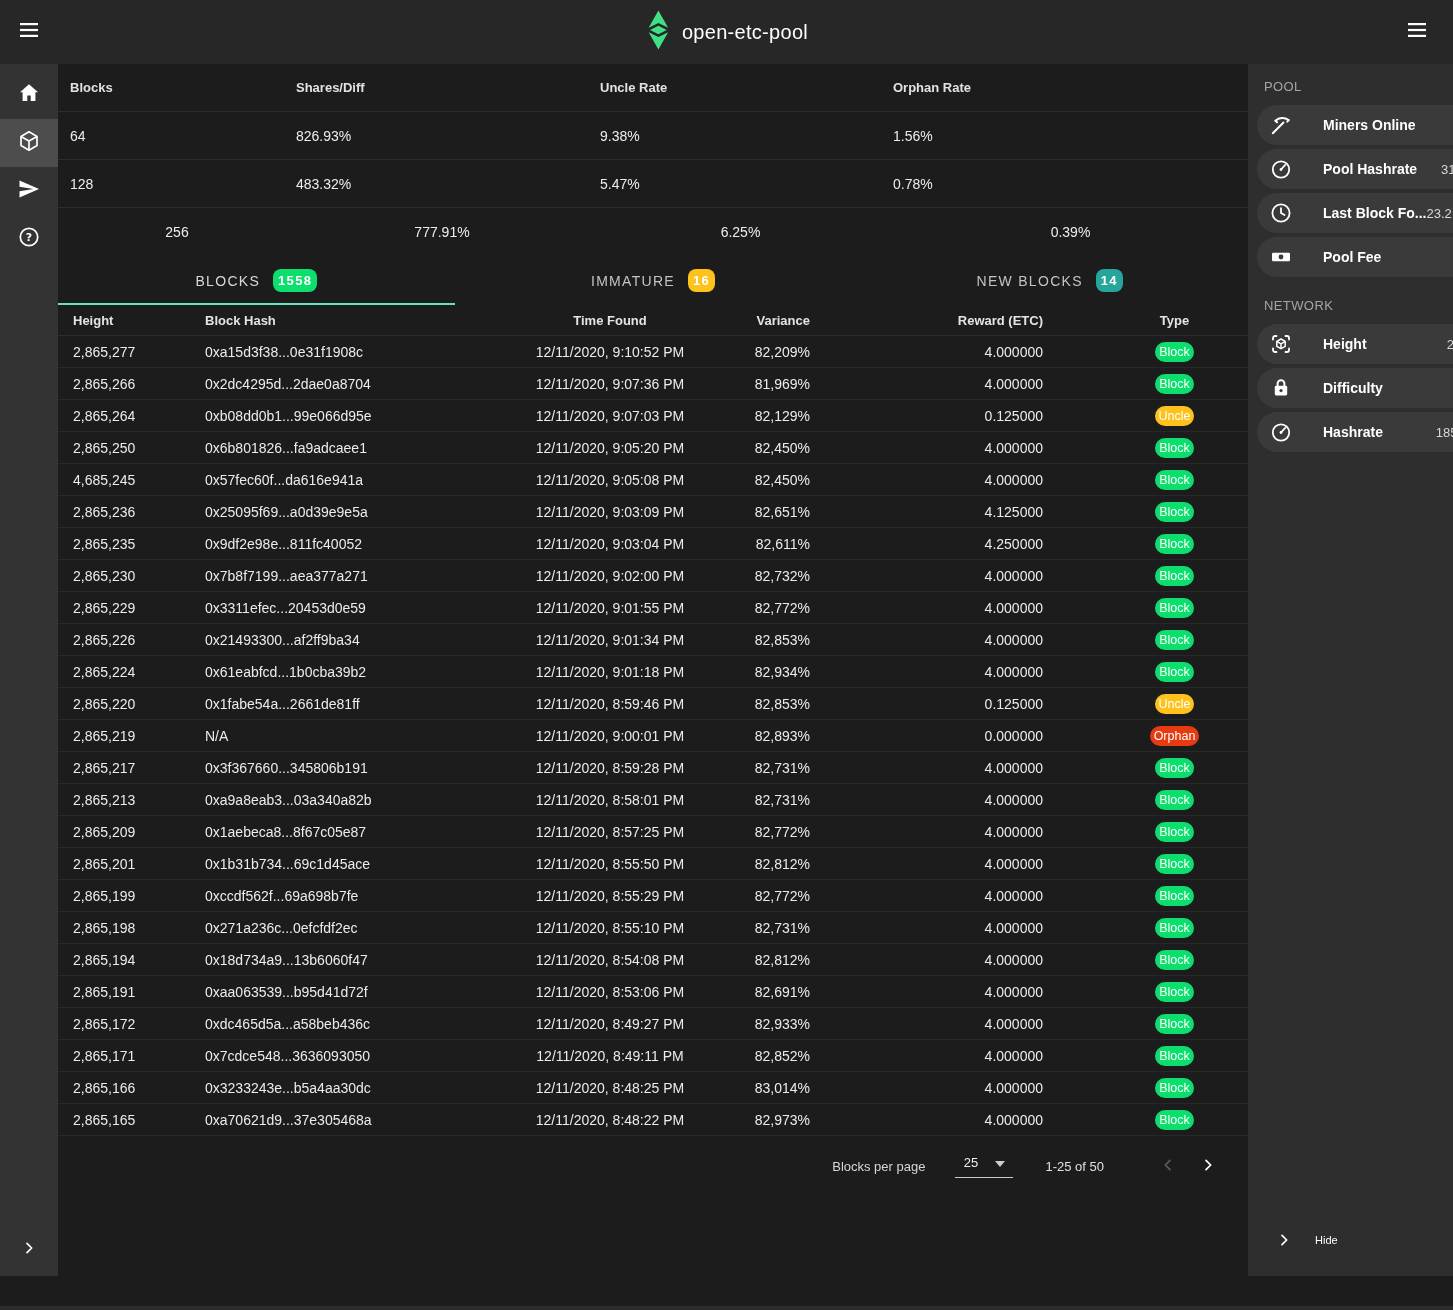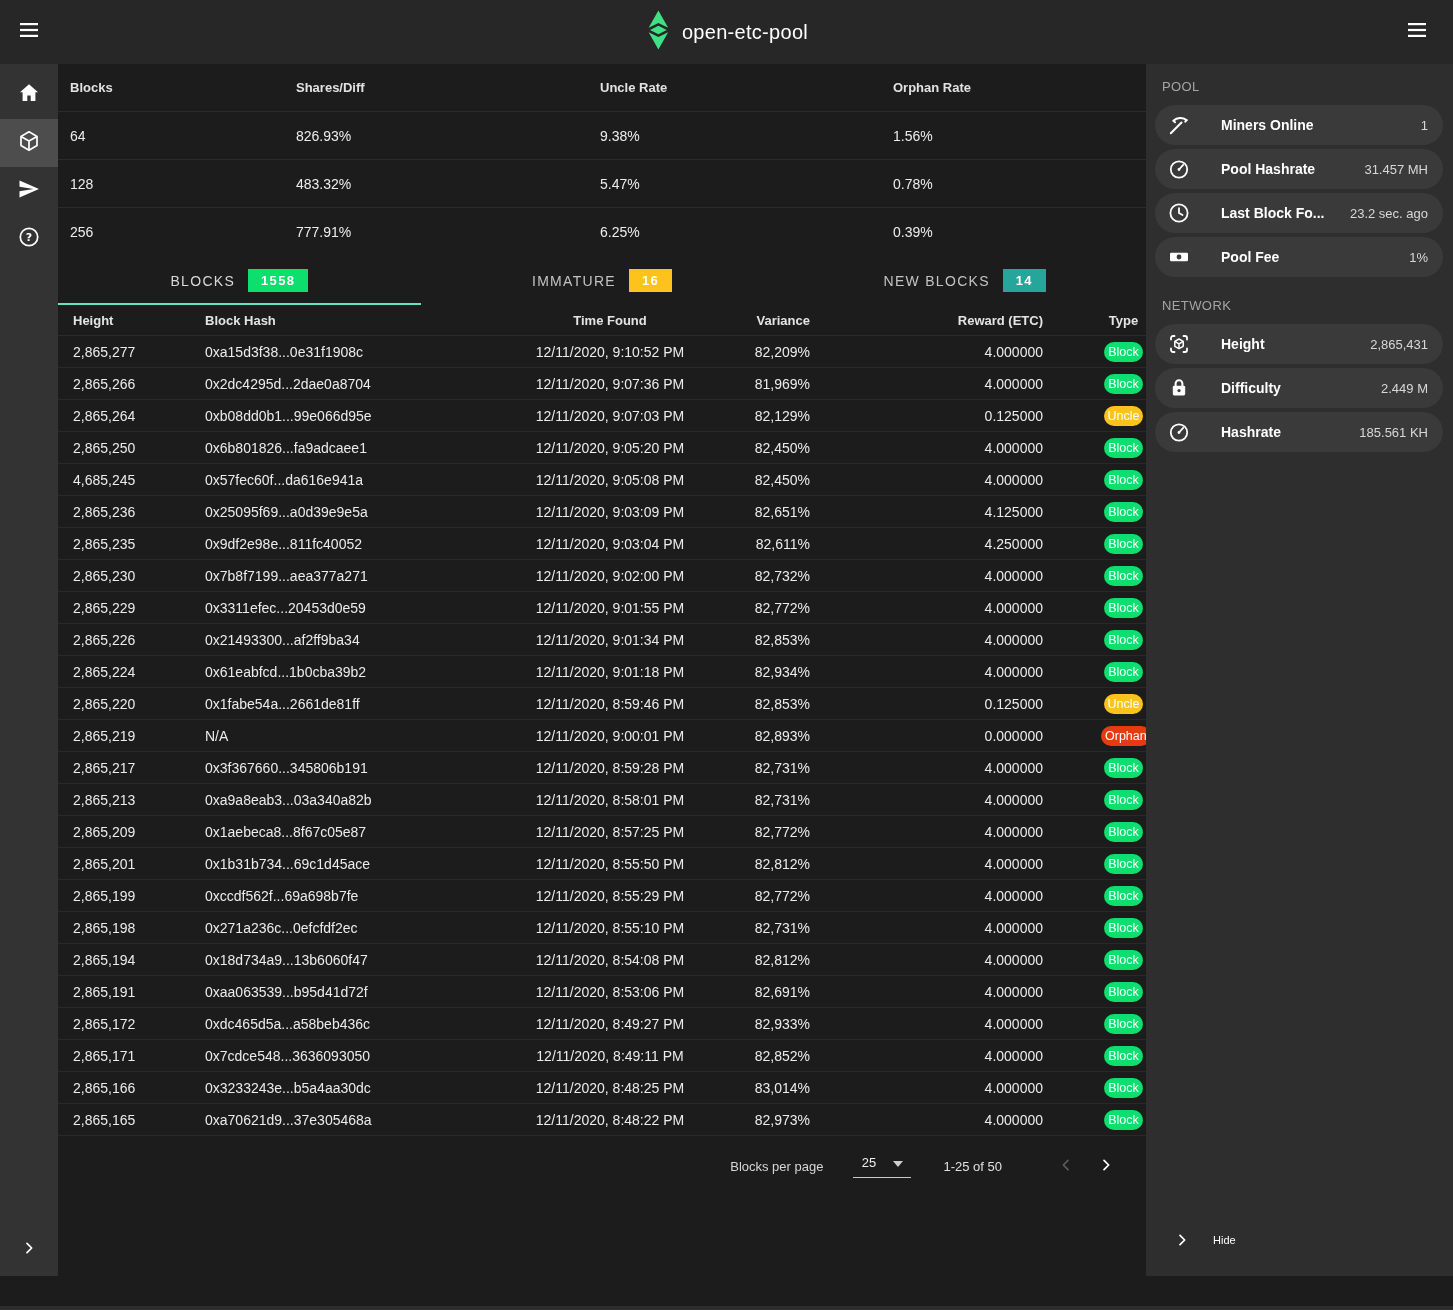--- a/index.html
+++ b/index.html
@@ -17,31 +17,31 @@
   .brand { position:absolute; left:50%; transform:translateX(-50%); display:flex; align-items:center; gap:11px; }
   .brand-title { font-size:20px; color:#fff; letter-spacing:.3px; }
   
   .layout { display:flex; height:1212px; }
   
   .rail { width:58px; background:#333333; padding-top:7px; position:relative; flex:none; }
   .rail-item { height:48px; display:flex; align-items:center; justify-content:center; cursor:pointer; }
   .rail-item.active { background:#4d4d4d; }
   .rail-expand { position:absolute; bottom:16px; left:0; width:58px; display:flex; justify-content:center; cursor:pointer; color:#fff; }
   
-  .main { width:1088px; flex:none; display:flex; flex-direction:column; background:#1c1c1c; }
+  .main { width:1190px; flex:none; display:flex; flex-direction:column; background:#1c1c1c; }
   .stats-row { display:grid; grid-template-columns:226px 304px 293px 1fr; height:48px; align-items:center; border-bottom:1px solid #2c2c2c; }
   .stats-row > div { padding-left:12px; font-size:14px; color:#ededed; }
   .stats-row.head > div { font-size:13px; font-weight:bold; color:#e2e2e2; }
-  .stats-row.last { border-bottom:none; }
+  .stats-row.last { border-bottom:none;text-align:center; }
   
   .tabs { height:49px; display:flex; }
   .tab { flex:1; display:flex; align-items:center; justify-content:center; gap:13px; position:relative; font-size:14px; letter-spacing:1.3px; color:#c3c3c3; cursor:pointer; }
   .tab.active { color:#d9d9d9; }
   .tab.active::after { content:""; position:absolute; left:0; right:0; bottom:0; height:2px; background:#66e2c0; }
-  .tab-badge { padding:4px 13px; border-radius:0; color:#fff; font-size:13px; font-weight:bold; min-width:24px; text-align:center; }
+  .tab-badge { padding:4px 5px; border-radius:8px; color:#fff; font-size:13px; font-weight:bold; min-width:24px; text-align:center; }
   
   .thead, .trow { display:grid; grid-template-columns:132px 286px 268px 128px 229px 1fr; align-items:center; }
   .thead { height:31px; font-size:13px; font-weight:bold; color:#e4e4e4; border-bottom:1px solid #2c2c2c; }
   .trow { height:32px; font-size:14px; color:#ececec; border-bottom:1px solid #292929; cursor:pointer; }
   .cell-l { padding-left:15px; text-align:left; }
   .cell-c { text-align:center; }
   .cell-var { text-align:right; padding-right:62px; }
   .cell-rew { text-align:right; padding-right:58px; }
   .type-badge { display:inline-block; padding:3px 4px; border-radius:10px; font-size:12.5px; color:#fff; }
   

